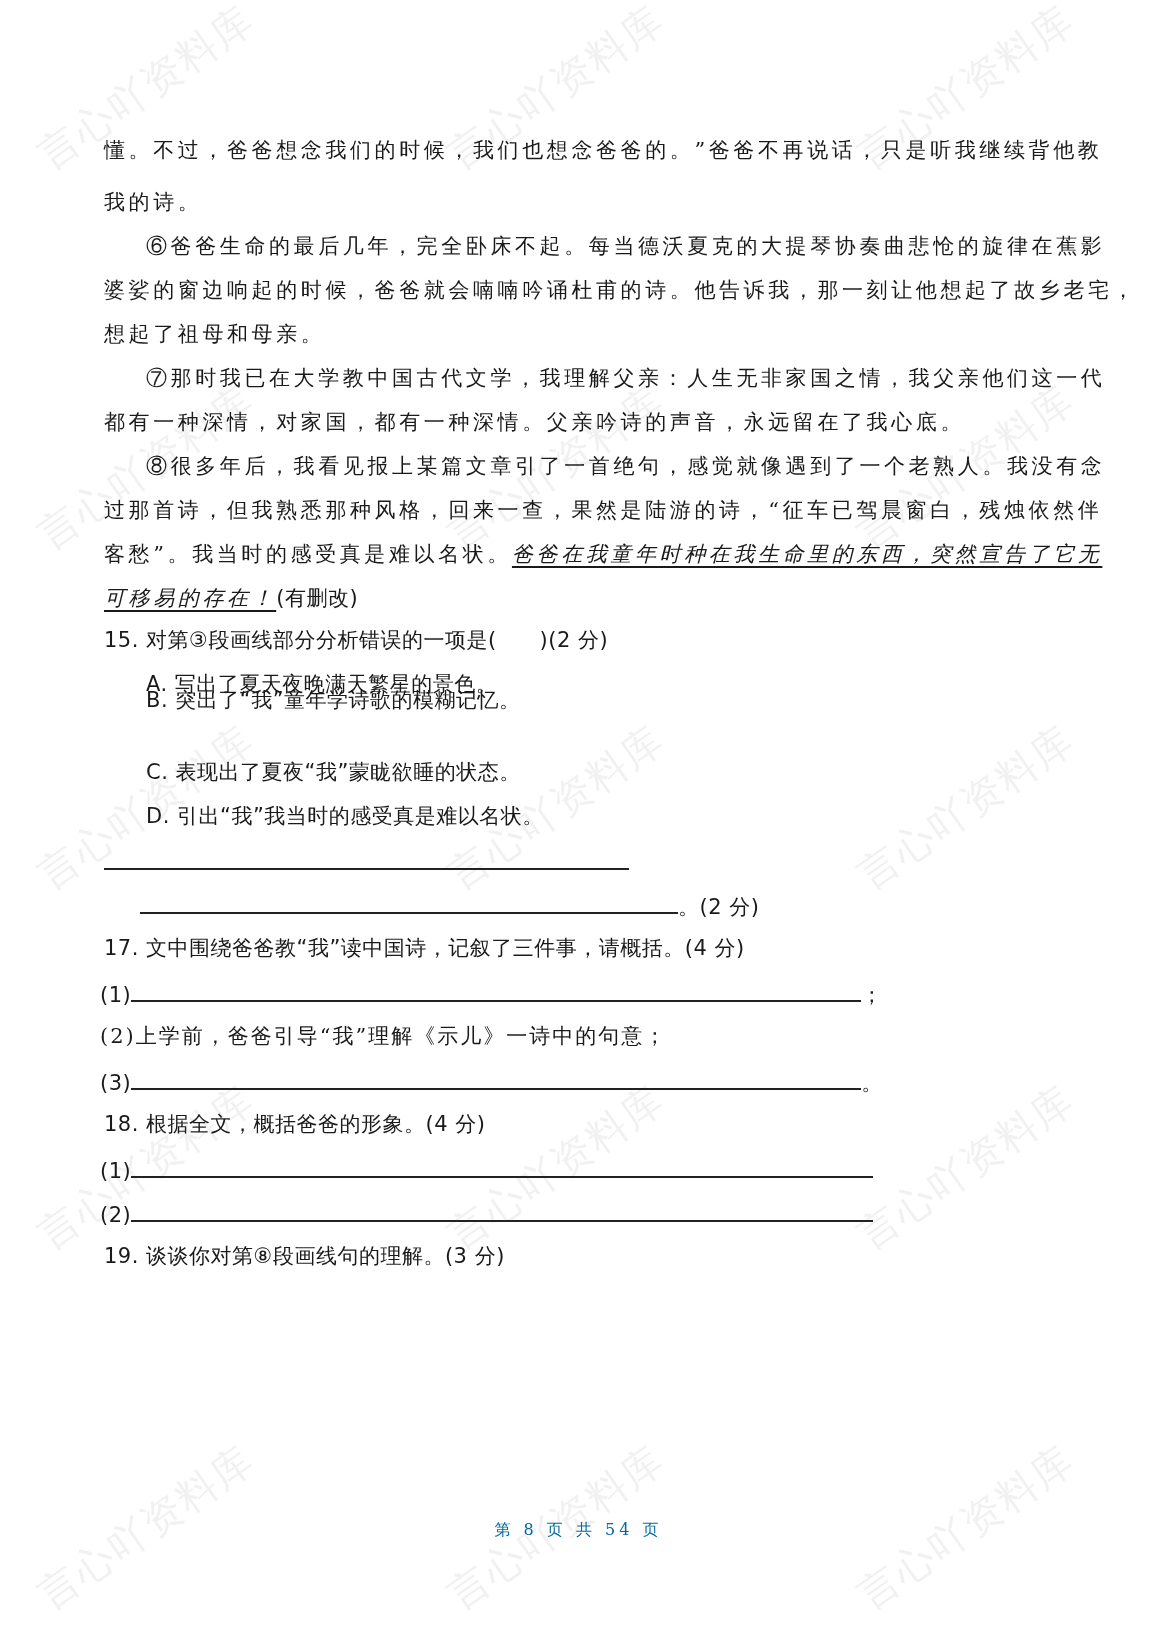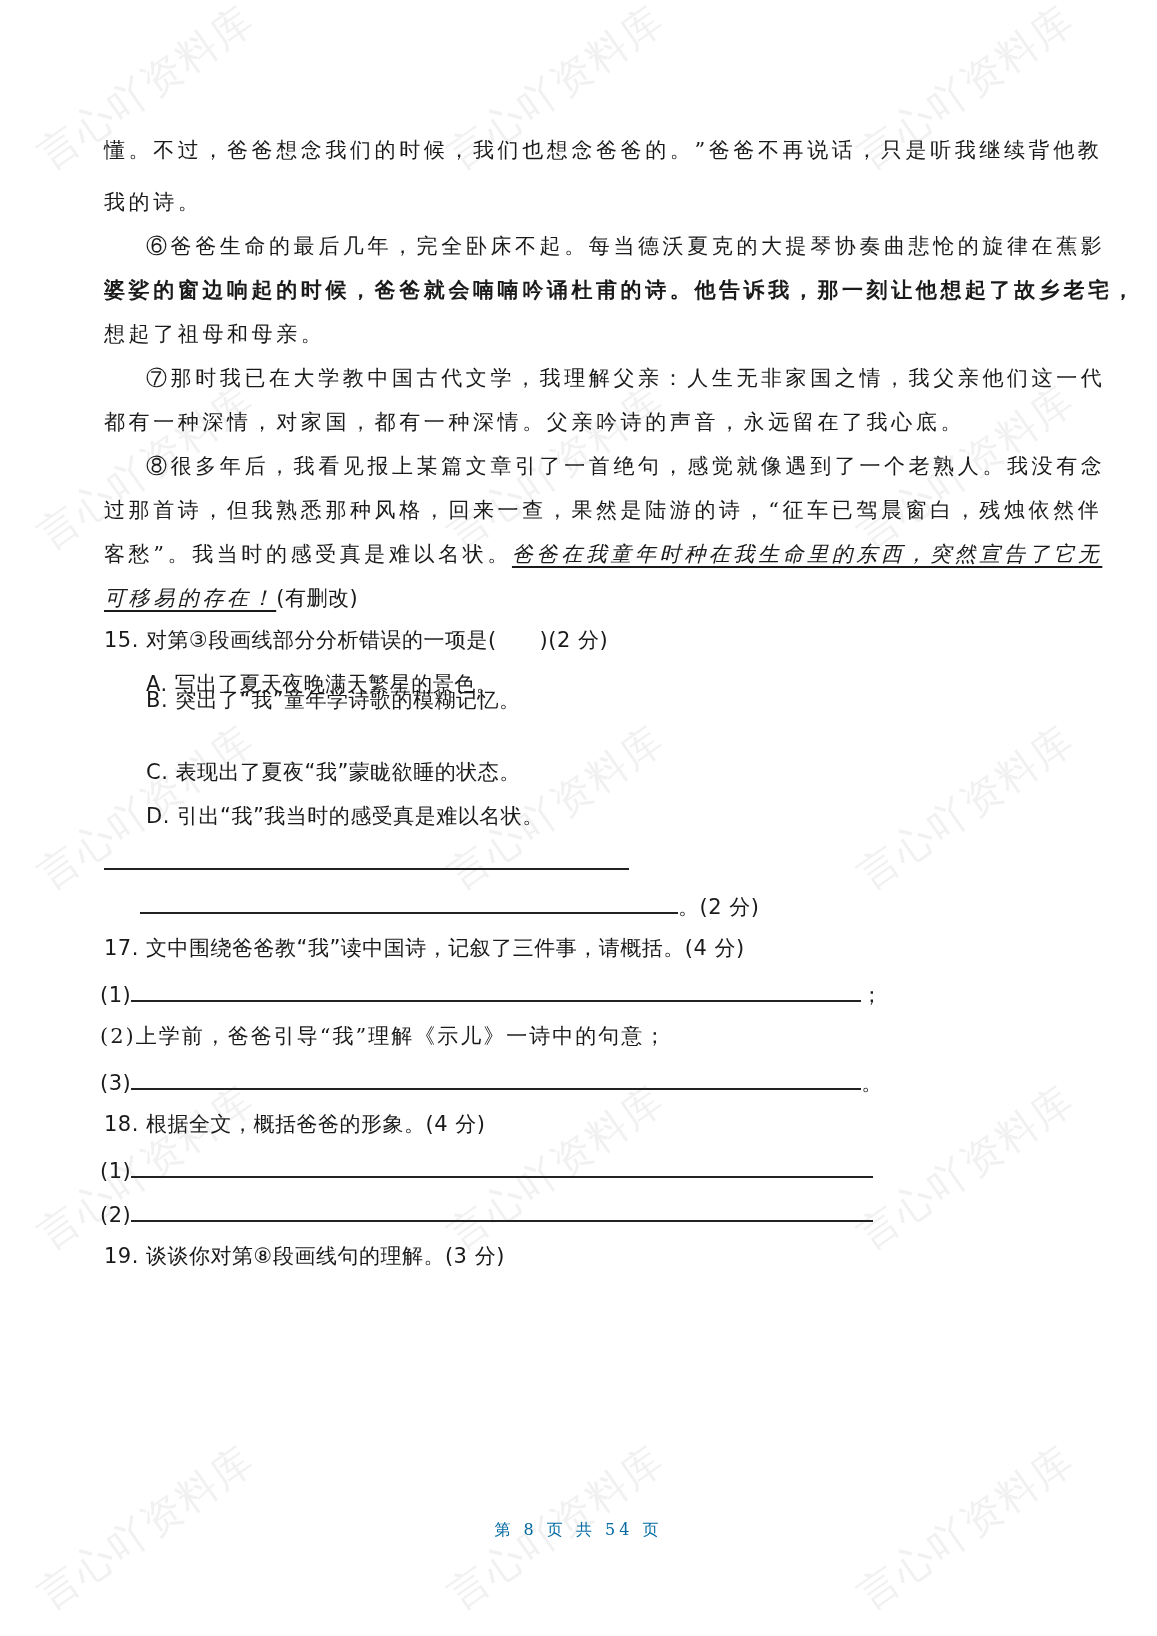--- a/index.html
+++ b/index.html
@@ -30,21 +30,21 @@
 <div class="watermark" style="left:840px;top:1140px;">言心吖资料库</div>
 <div class="watermark" style="left:20px;top:1500px;">言心吖资料库</div>
 <div class="watermark" style="left:430px;top:1500px;">言心吖资料库</div>
 <div class="watermark" style="left:840px;top:1500px;">言心吖资料库</div>
 
 <div class="page">
 
   <div class="line serif" style="top:136px;">懂。不过，爸爸想念我们的时候，我们也想念爸爸的。”爸爸不再说话，只是听我继续背他教</div>
   <div class="line serif" style="top:188px;">我的诗。</div>
   <div class="line serif" style="top:232px;left:42px;">⑥爸爸生命的最后几年，完全卧床不起。每当德沃夏克的大提琴协奏曲悲怆的旋律在蕉影</div>
-  <div class="line serif" style="top:276px;font-weight:bold;">婆娑的窗边响起的时候，爸爸就会喃喃吟诵杜甫的诗。他告诉我，那一刻让他想起了故乡老宅，</div>
+  <div class="line serif" style="top:276px;">婆娑的窗边响起的时候，爸爸就会喃喃吟诵杜甫的诗。他告诉我，那一刻让他想起了故乡老宅，</div>
   <div class="line serif" style="top:320px;">想起了祖母和母亲。</div>
   <div class="line serif" style="top:364px;left:42px;">⑦那时我已在大学教中国古代文学，我理解父亲：人生无非家国之情，我父亲他们这一代</div>
   <div class="line serif" style="top:408px;">都有一种深情，对家国，都有一种深情。父亲吟诗的声音，永远留在了我心底。</div>
   <div class="line serif" style="top:452px;left:42px;">⑧很多年后，我看见报上某篇文章引了一首绝句，感觉就像遇到了一个老熟人。我没有念</div>
   <div class="line serif" style="top:496px;">过那首诗，但我熟悉那种风格，回来一查，果然是陆游的诗，“征车已驾晨窗白，残烛依然伴</div>
   <div class="line serif" style="top:540px;">
     <span>客愁”。我当时的感受真是难以名状。</span><span class="ul">爸爸在我童年时种在我生命里的东西，突然宣告了它无</span>
   </div>
   <div class="line" style="top:584px;">
     <span class="serif ul">可移易的存在！</span><span class="sans">(有删改)</span>

